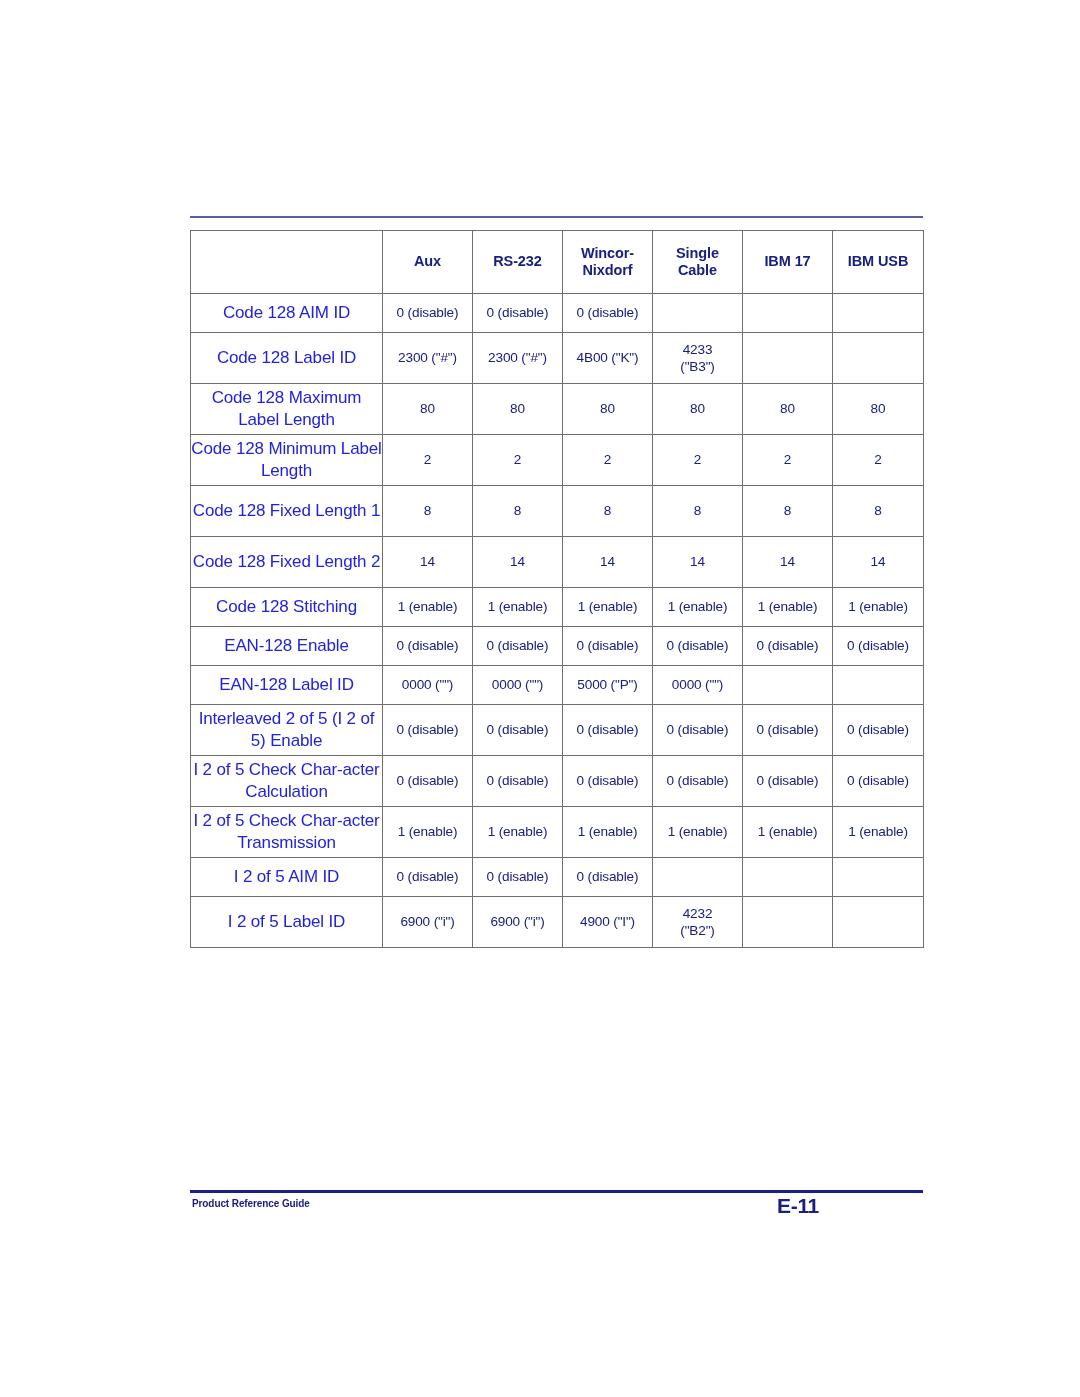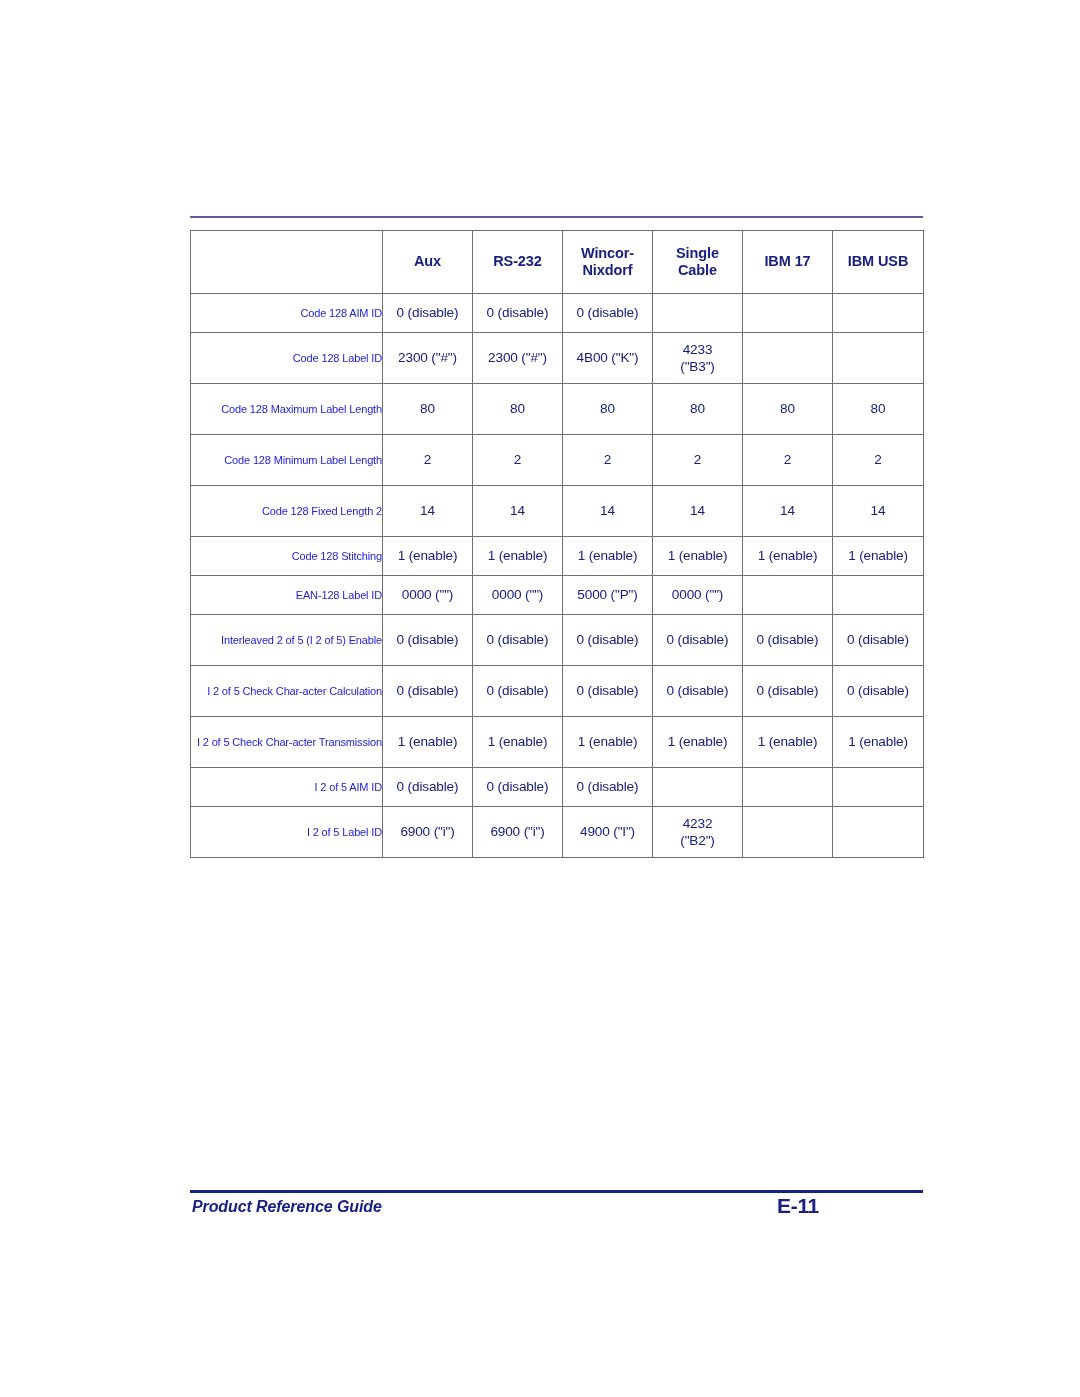--- a/index.html
+++ b/index.html
@@ -69,23 +69,23 @@
     font-weight: bold;
     line-height: 1.18;
     letter-spacing: -0.1px;
     padding: 2px 3px;
   }
   th.hd-blank { background: #ffffff; }
 
   
   td.lbl {
     color: #2222dd;
-    font-size: 11px;
+    font-size: 17px;
     line-height: 1.32;
-    text-align: right;
+    text-align: center;
     padding: 7px 6px 7px 10px;
     letter-spacing: -0.15px;
   }
 
   
   td.val {
     color: #1a2080;
     font-size: 13.6px;
     line-height: 1.28;
     text-align: center;
@@ -104,23 +104,22 @@
     top: 1190px;
     width: 733px;
     height: 3px;
     background: #1a2080;
   }
   .footer-left {
     position: absolute;
     left: 192px;
     top: 1198px;
     color: #1a2080;
-    font-size: 16px;
+    font-size: 10px;
     font-weight: bold;
-    font-style: italic;
     letter-spacing: -0.1px;
   }
   .footer-right {
     position: absolute;
     right: 157px;
     top: 1194px;
     color: #1a2080;
     font-size: 21px;
     font-weight: bold;
     letter-spacing: -0.3px;
@@ -187,36 +186,54 @@
           <tr class="r2">
             <td class="lbl">Code 128 Minimum Label Length</td>
             <td class="val">2</td>
             <td class="val">2</td>
             <td class="val">2</td>
             <td class="val">2</td>
             <td class="val">2</td>
             <td class="val">2</td>
           </tr>
           <tr class="r2">
+            <td class="lbl">Code 128 Fixed Length 1</td>
+            <td class="val">8</td>
+            <td class="val">8</td>
+            <td class="val">8</td>
+            <td class="val">8</td>
+            <td class="val">8</td>
+            <td class="val">8</td>
+          </tr>
+          <tr class="r2">
             <td class="lbl">Code 128 Fixed Length 2</td>
             <td class="val">14</td>
             <td class="val">14</td>
             <td class="val">14</td>
             <td class="val">14</td>
             <td class="val">14</td>
             <td class="val">14</td>
           </tr>
           <tr class="r1">
             <td class="lbl">Code 128 Stitching</td>
             <td class="val">1 (enable)</td>
             <td class="val">1 (enable)</td>
             <td class="val">1 (enable)</td>
             <td class="val">1 (enable)</td>
             <td class="val">1 (enable)</td>
             <td class="val">1 (enable)</td>
+          </tr>
+          <tr class="r1">
+            <td class="lbl">EAN-128 Enable</td>
+            <td class="val">0 (disable)</td>
+            <td class="val">0 (disable)</td>
+            <td class="val">0 (disable)</td>
+            <td class="val">0 (disable)</td>
+            <td class="val">0 (disable)</td>
+            <td class="val">0 (disable)</td>
           </tr>
           <tr class="r1">
             <td class="lbl">EAN-128 Label ID</td>
             <td class="val">0000 ("")</td>
             <td class="val">0000 ("")</td>
             <td class="val">5000 ("P")</td>
             <td class="val">0000 ("")</td>
             <td class="val"></td>
             <td class="val"></td>
           </tr>

